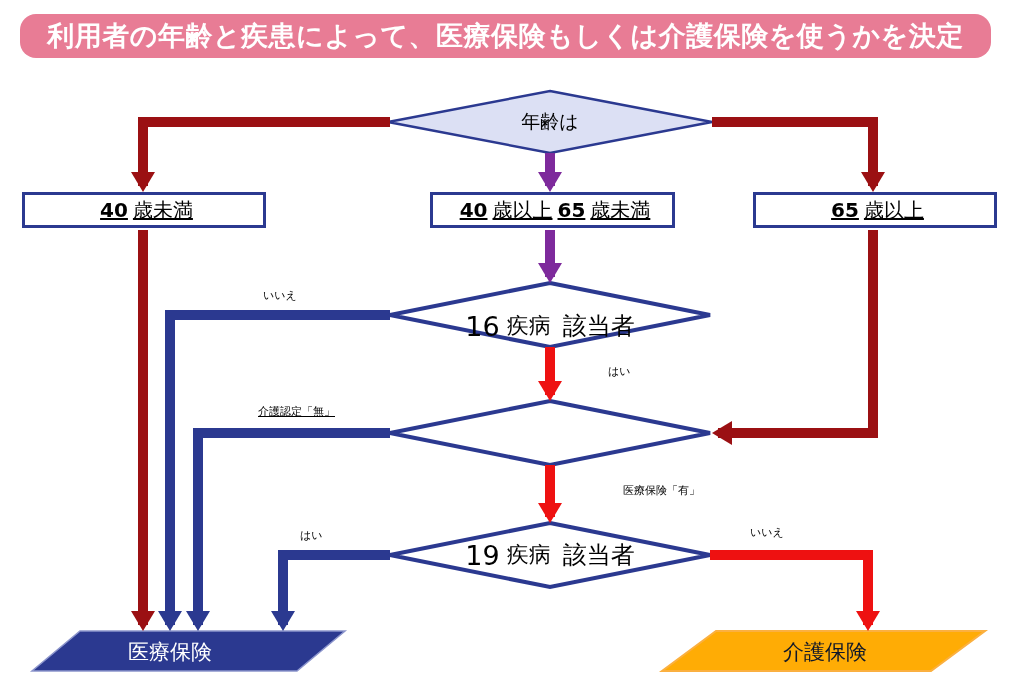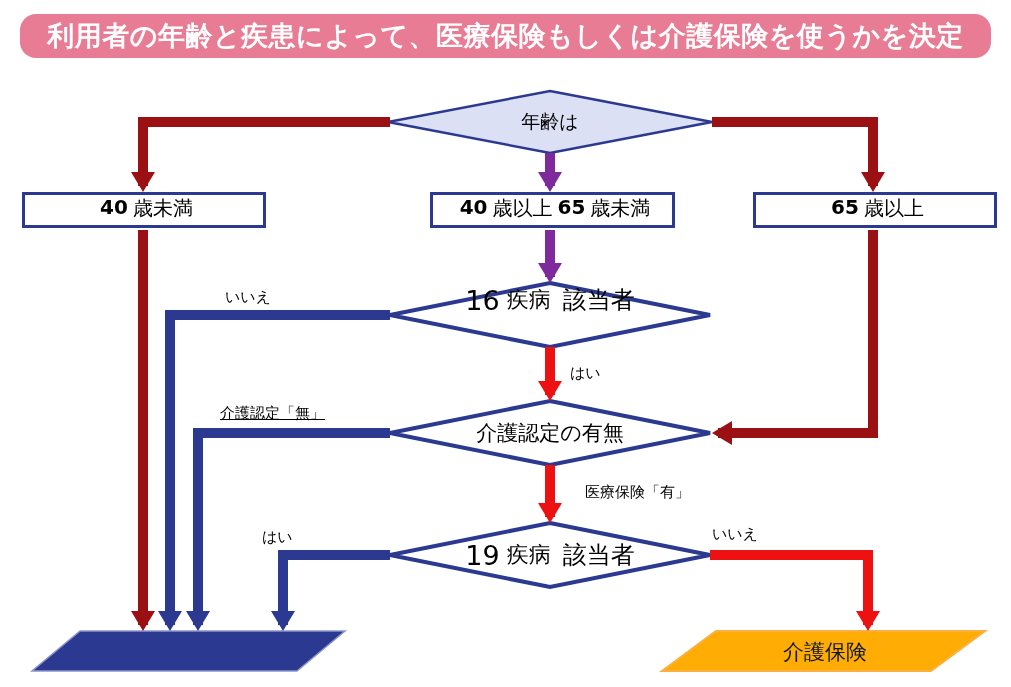--- a/index.html
+++ b/index.html
@@ -9,33 +9,33 @@
   }
   .title-banner{
     position:absolute;left:20px;top:14px;width:971px;height:44px;
     background:#E87C95;border-radius:16px;color:#ffffff;
     display:flex;align-items:center;justify-content:center;
     font-size:27px;font-weight:bold;letter-spacing:0.5px;white-space:nowrap;
   }
   svg.chart{position:absolute;left:0;top:0;}
   .node-box{
     position:absolute;height:36px;background:#ffffff;border:3px solid #2B3990;
-    box-sizing:border-box;display:flex;justify-content:center;
-    font-size:20px;color:#000;white-space:nowrap;
+    box-sizing:border-box;display:flex;align-items:center;justify-content:center;
+    font-size:20px;color:#000;white-space:nowrap;text-decoration:underline;
   }
   .node-box .num{font-weight:bold;margin:0 5px;}
   .dlabel{
     position:absolute;display:flex;align-items:center;justify-content:center;
     color:#000;white-space:nowrap;text-align:right;
   }
   .dlabel .bignum{font-size:27px;margin-right:7px;}
   .dlabel .mid{font-size:22px;}
   .dlabel .small{font-size:24px;margin-left:12px;}
   .edge-label{
-    position:absolute;font-size:15px;color:#000;white-space:nowrap;
+    position:absolute;font-size:11px;color:#000;white-space:nowrap;margin-left:38px;
   }
   .result-label{
     position:absolute;font-size:21px;white-space:nowrap;
     display:flex;align-items:center;justify-content:center;
   }
   .result-label.medical{color:#ffffff;}
   .result-label.care{color:#0f172a;}
 </style>
 </head>
 <body>
@@ -76,27 +76,26 @@
     <path d="M390,315 L170,315 L170,625" fill="none" stroke-width="10" marker-end="url(#m-blue)" stroke="#2B3990"></path>
     <path d="M550,347 L550,395" fill="none" stroke-width="10" marker-end="url(#m-red)" stroke="#EE1111"></path>
     <path d="M390,433 L198,433 L198,625" fill="none" stroke-width="10" marker-end="url(#m-blue)" stroke="#2B3990"></path>
     <path d="M550,465 L550,517" fill="none" stroke-width="10" marker-end="url(#m-red)" stroke="#EE1111"></path>
     <path d="M390,555 L283,555 L283,625" fill="none" stroke-width="10" marker-end="url(#m-blue)" stroke="#2B3990"></path>
     <path d="M710,555 L868,555 L868,625" fill="none" stroke-width="10" marker-end="url(#m-red)" stroke="#EE1111"></path>
   </svg>
 
   <div class="dlabel" style="left:450px;top:107px;width:200px;height:30px;font-size:19px;">年齢は</div>
 
-  <div class="dlabel" style="left:420px;top:280px;width:260px;height:40px;">
+  <div class="dlabel" style="left:420px;top:306px;width:260px;height:40px;">
     <span class="bignum">16</span>
     <span class="mid">疾病</span>
     <span class="small">該当者</span>
   </div>
 
-  <div class="dlabel" style="left:420px;top:418px;width:260px;height:30px;font-size:21px;">介護認定の有無</div>
 
   <div class="dlabel" style="left:420px;top:535px;width:260px;height:40px;">
     <span class="bignum">19</span>
     <span class="mid">疾病</span>
     <span class="small">該当者</span>
   </div>
 
   <div class="node-box" style="left:22px;top:192px;width:244px;">
     <span class="num">40</span>
     <span>歳未満</span>
@@ -112,15 +111,16 @@
     <span>歳以上</span>
   </div>
 
   <div class="edge-label" style="left:225px;top:288px;">いいえ</div>
   <div class="edge-label" style="left:570px;top:364px;">はい</div>
   <div class="edge-label" style="left:220px;top:404px;text-decoration:underline;">介護認定「無」</div>
   <div class="edge-label" style="left:585px;top:483px;">医療保険「有」</div>
   <div class="edge-label" style="left:262px;top:528px;">はい</div>
   <div class="edge-label" style="left:712px;top:525px;">いいえ</div>
 
+  <div class="result-label medical" style="left:95px;top:638px;width:150px;height:28px;">医療保険</div>
   <div class="result-label care" style="left:745px;top:638px;width:160px;height:28px;">介護保険</div>
 
 </div>
 
 </body></html>

